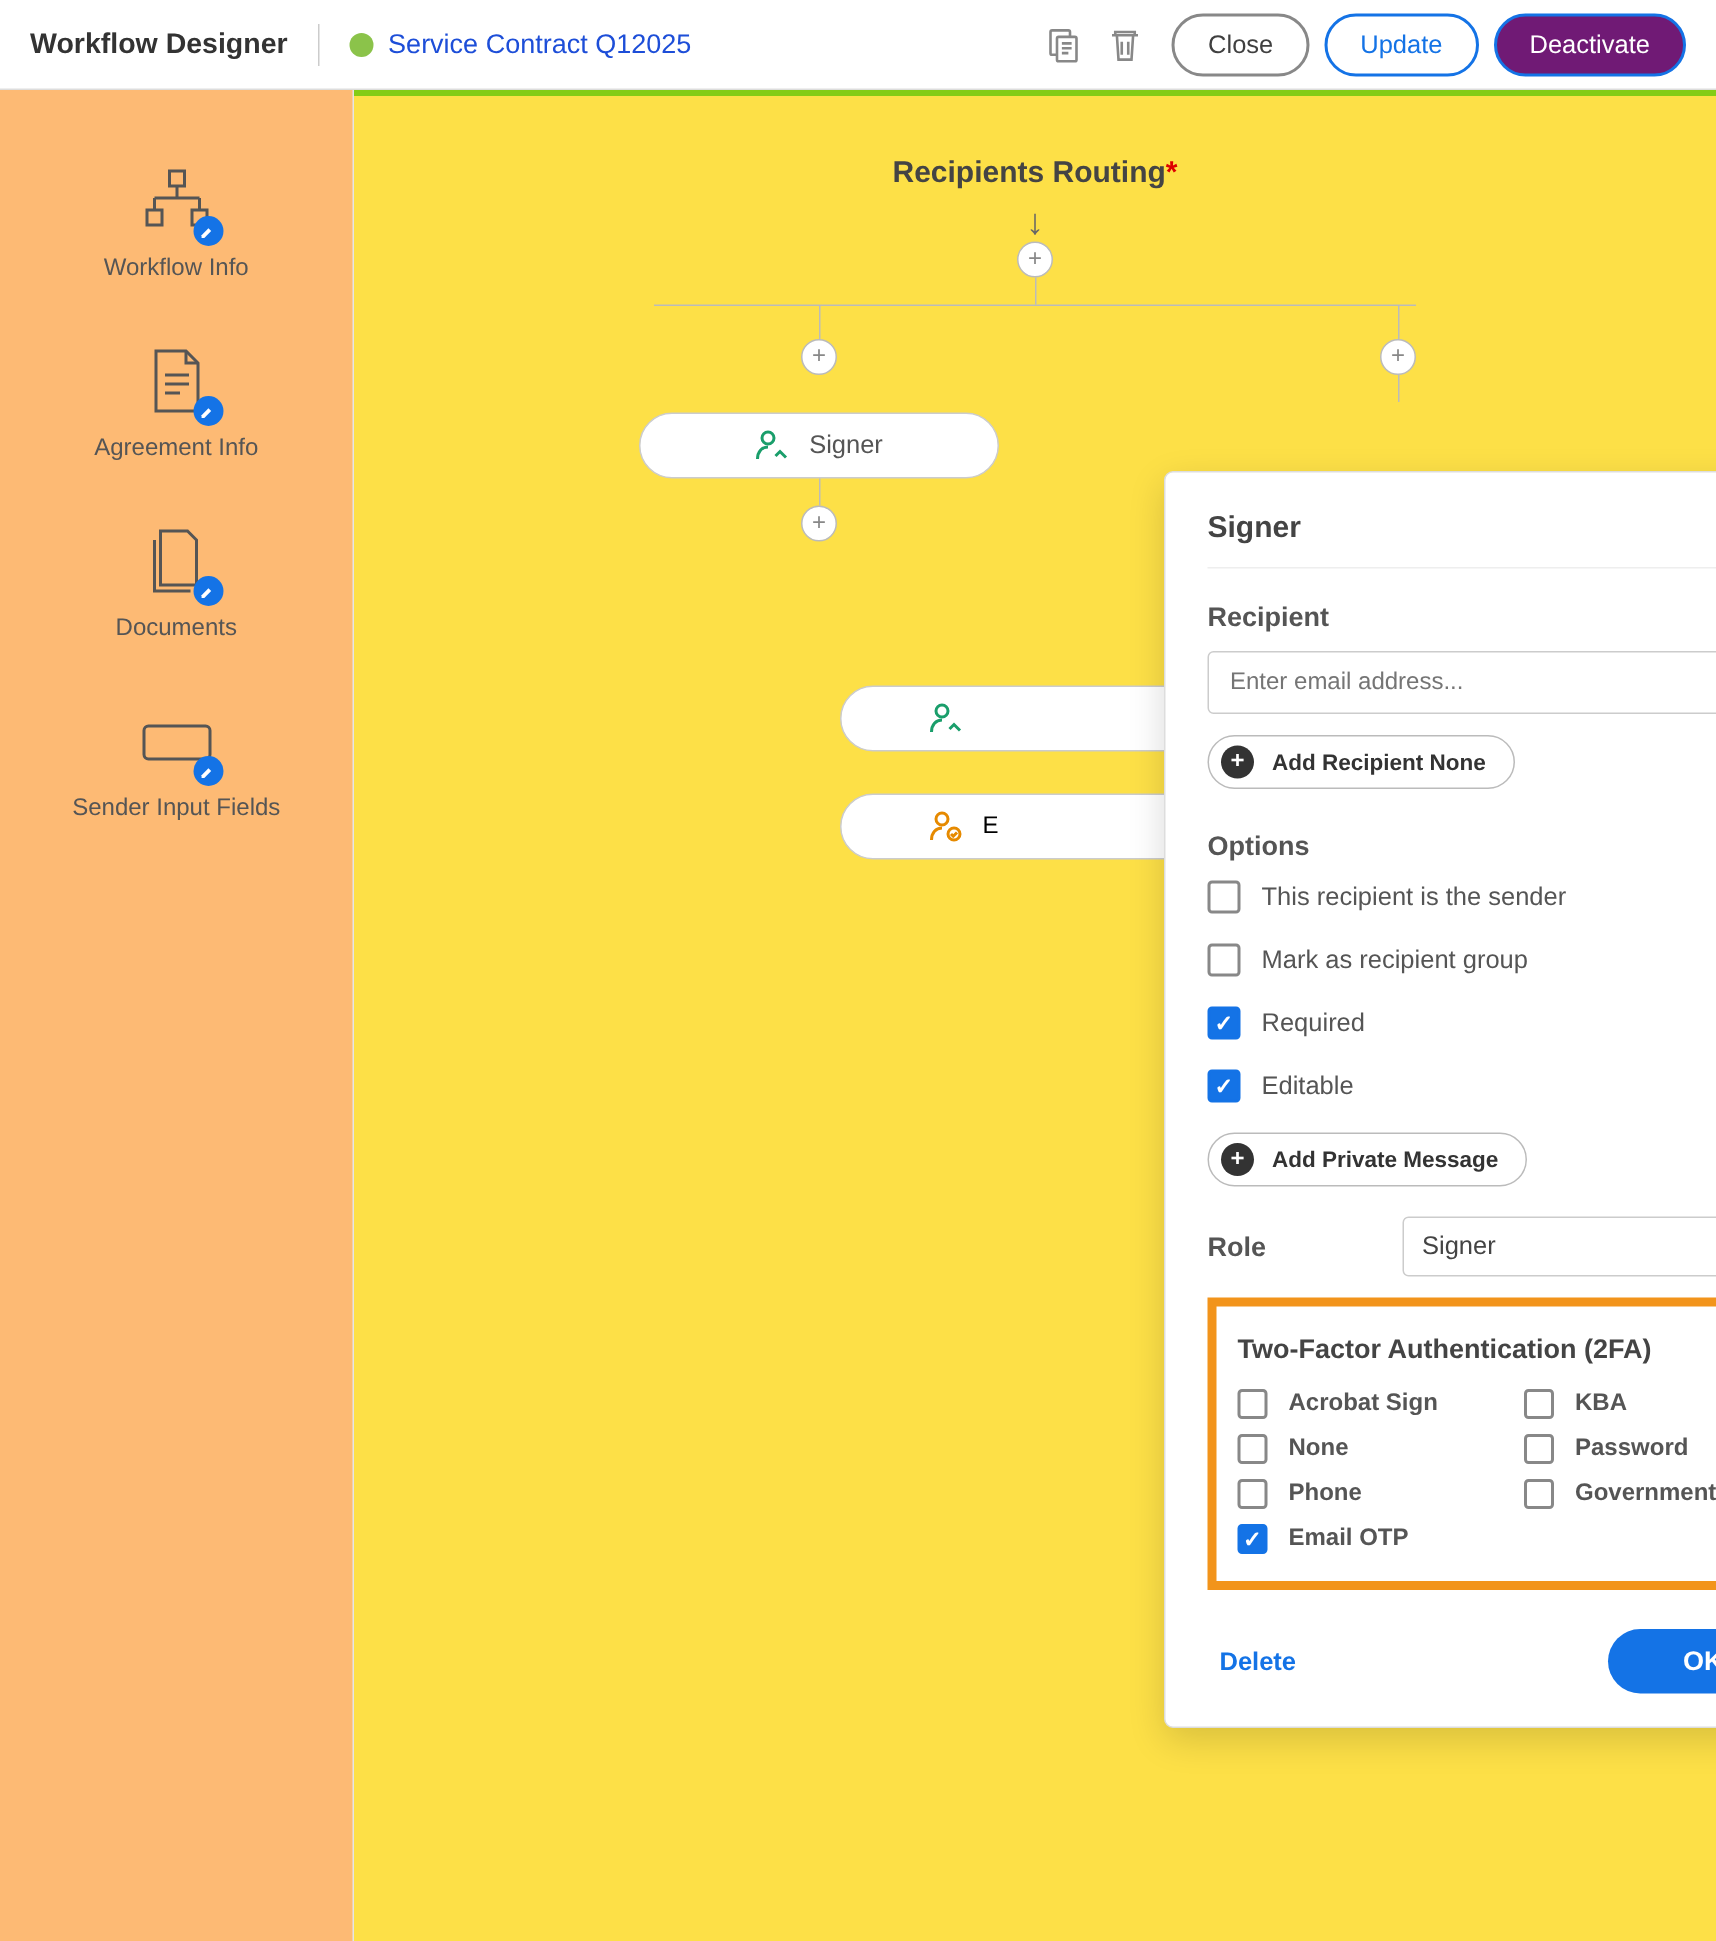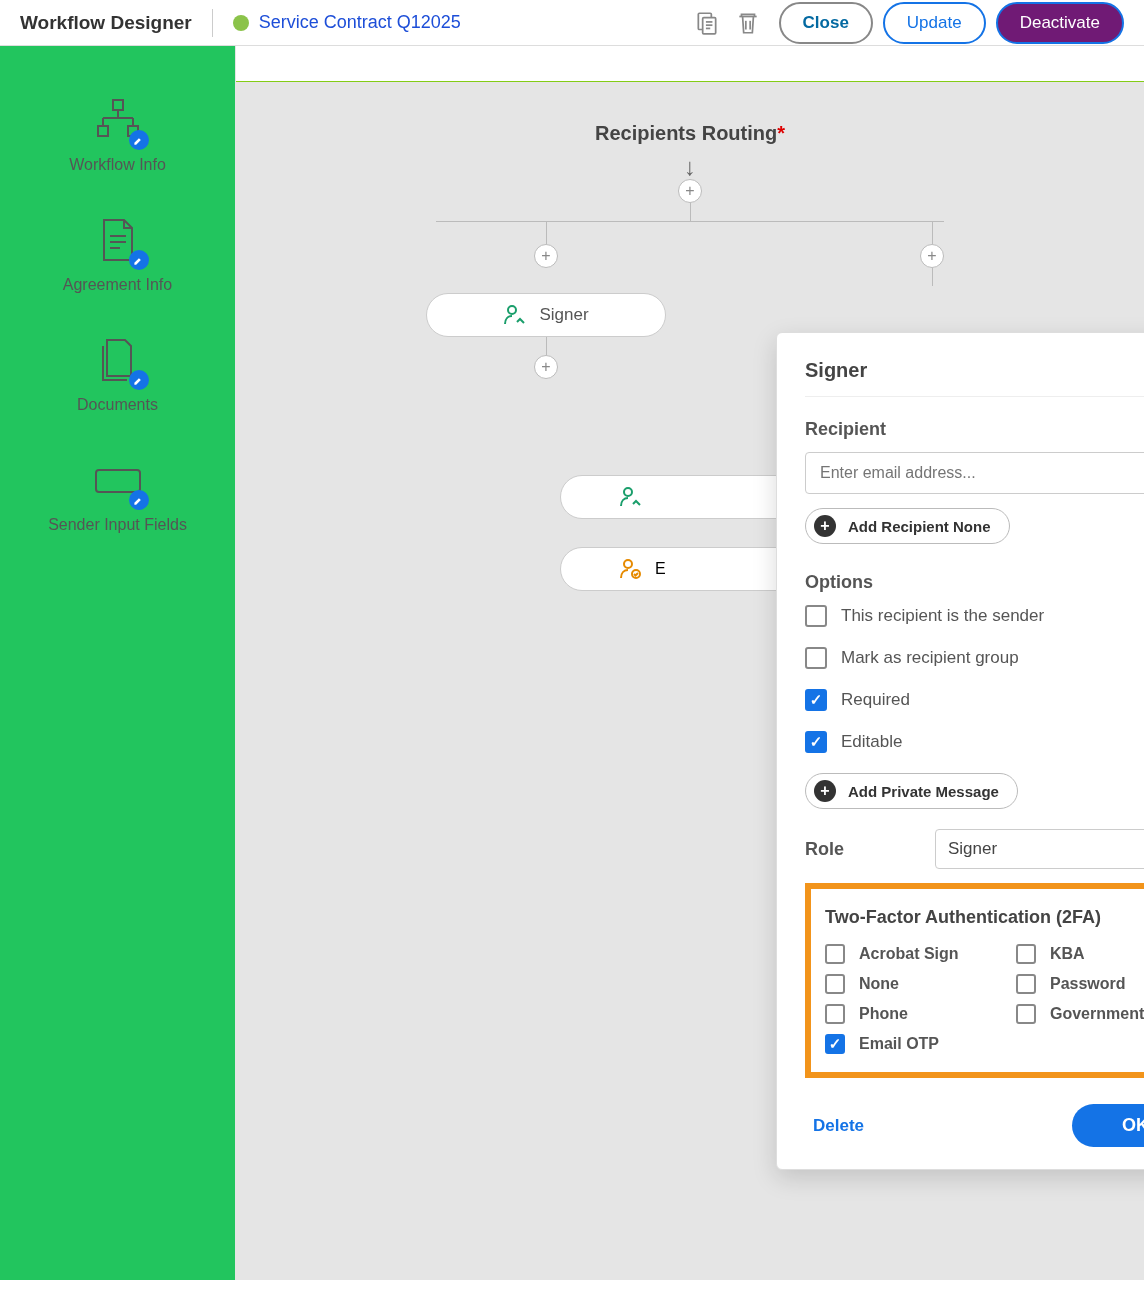--- a/index.html
+++ b/index.html
@@ -1,47 +1,47 @@
 <!DOCTYPE html>
 <html><head>
 <meta charset="utf-8">
 <style>
 * { box-sizing: border-box; margin: 0; padding: 0; }
 body { font-family: -apple-system, BlinkMacSystemFont, "Segoe UI", Arial, sans-serif; background: #fff; width: 1144px; height: 1294px; overflow: hidden; position: relative; }
 
 
-.header { display: flex; align-items: center; height: 46px; border-bottom: 1px solid #ddd; padding: 0 20px; }
+.header { display: flex; align-items: center; height: 60px; border-bottom: 1px solid #ddd; padding: 0 20px; }
 .header-title { font-size: 19px; font-weight: 600; color: #333; }
 .header-divider { width: 1px; height: 28px; background: #ccc; margin: 0 20px; }
 .status-dot { width: 16px; height: 16px; border-radius: 50%; background: #8BC34A; margin-right: 10px; }
 .workflow-name { font-size: 18px; color: #1d4ed8; }
 .header-spacer { flex: 1; }
 .header-icons { display: flex; gap: 15px; align-items: center; margin-right: 18px; }
 .header-icon { width: 26px; height: 26px; color: #888; cursor: pointer; }
 .btn { padding: 9px 22px; border-radius: 22px; font-size: 17px; cursor: pointer; border: 2px solid; background: #fff; }
-.btn-close { border-color: #888; color: #0369a1; margin-right: 10px; font-weight: bold; }
+.btn-close { border-color: #888; color: #404040; margin-right: 10px; }
 .btn-update { border-color: #1473E6; color: #1473E6; margin-right: 10px; }
 .btn-deactivate { background: #701a75; border-color: #1473E6; color: #fff; }
 
 
 .main { display: flex; height: calc(100% - 60px); }
 
 
-.sidebar { width: 236px; background: #22c55e; border-right: 1px solid #e5e5e5; padding-top: 36px; }
+.sidebar { width: 236px; background: #fdba74; border-right: 1px solid #e5e5e5; padding-top: 36px; }
 .sidebar-item { display: flex; flex-direction: column; align-items: center; padding: 14px 10px 28px; cursor: pointer; position: relative; }
 .sidebar-icon-wrap { position: relative; width: 50px; height: 50px; display: flex; align-items: center; justify-content: center; }
 .sidebar-label { font-size: 16px; color: #555; margin-top: 10px; }
 .sidebar-item.active .sidebar-label { color: #1473E6; font-weight: 600; }
 .sidebar-item.active { background: #f5f5f5; }
 .edit-badge { position: absolute; bottom: -4px; right: -6px; width: 20px; height: 20px; border-radius: 50%; background: #1473E6; display: flex; align-items: center; justify-content: center; }
 .edit-badge svg { width: 11px; height: 11px; fill: #fff; }
 .arrow-notch { position: absolute; right: -1px; top: 50%; transform: translateY(-60%) rotate(45deg); width: 14px; height: 14px; background: #fff; border-left: 1px solid #e5e5e5; border-bottom: 1px solid #e5e5e5; }
 
 
-.canvas { flex: 1; background: #e5e5e5; padding: 40px 30px; position: relative; border-top: 1px solid #84cc16; margin-top: 35px; }
+.canvas { flex: 1; background: #fde047; padding: 40px 30px; position: relative; border-top: 4px solid #84cc16; }
 .routing-title { text-align: center; font-size: 20px; font-weight: 600; color: #444; }
 .routing-title .req { color: #d00; }
 .flow { position: relative; margin-top: 10px; }
 .arrow-down { text-align: center; font-size: 24px; color: #666; line-height: 1; }
 .add-circle { width: 24px; height: 24px; border: 1px solid #bbb; border-radius: 50%; display: flex; align-items: center; justify-content: center; color: #888; font-size: 16px; background: #fff; cursor: pointer; margin: 0 auto; }
 .branch-v { margin: 0 auto; width: 1px; height: 18px; background: #bbb; }
 
 .node-row { display: flex; justify-content: space-between; padding: 0 100px; position: relative; }
 .col { display: flex; flex-direction: column; align-items: center; position: relative; }
 .node-line-down { width: 1px; height: 22px; background: #bbb; }

